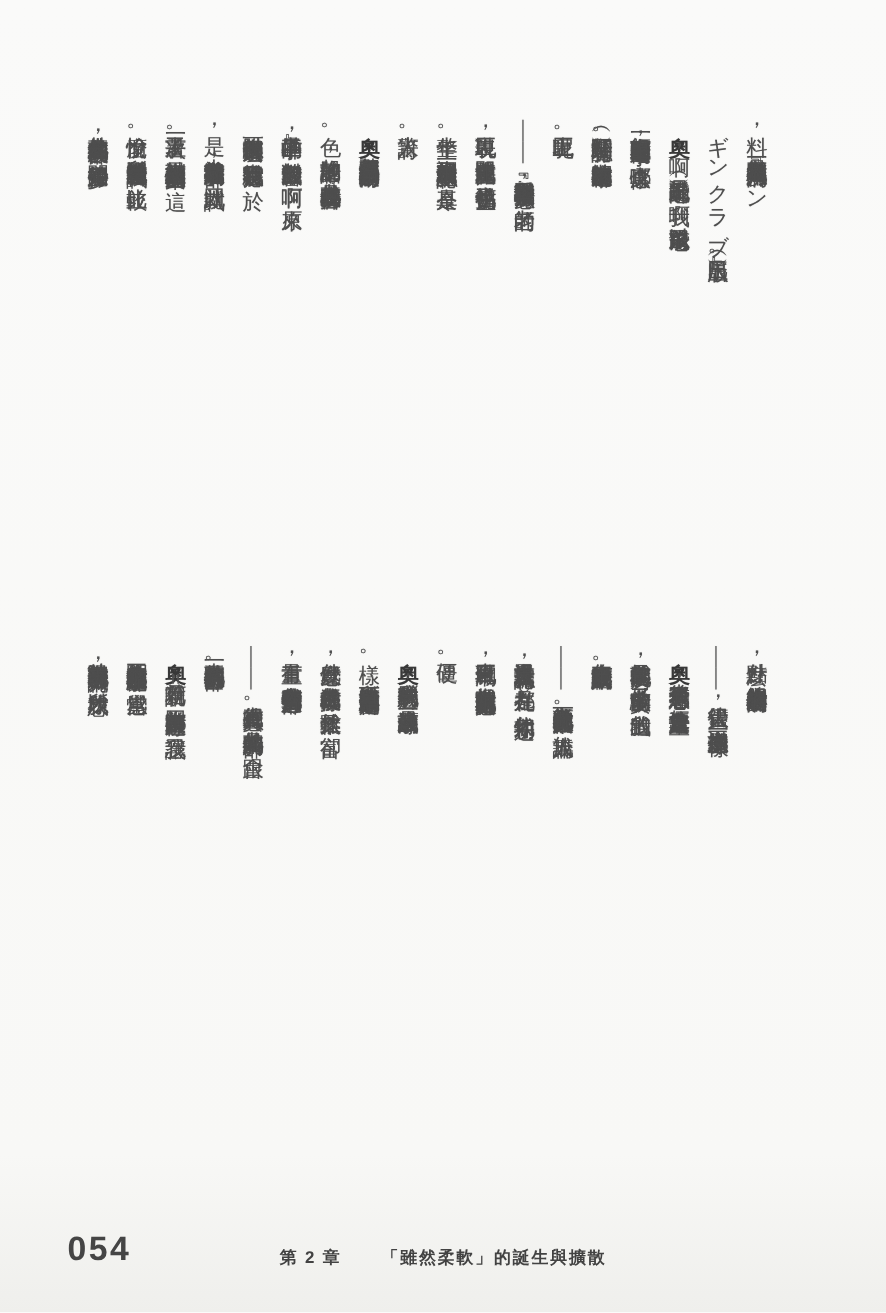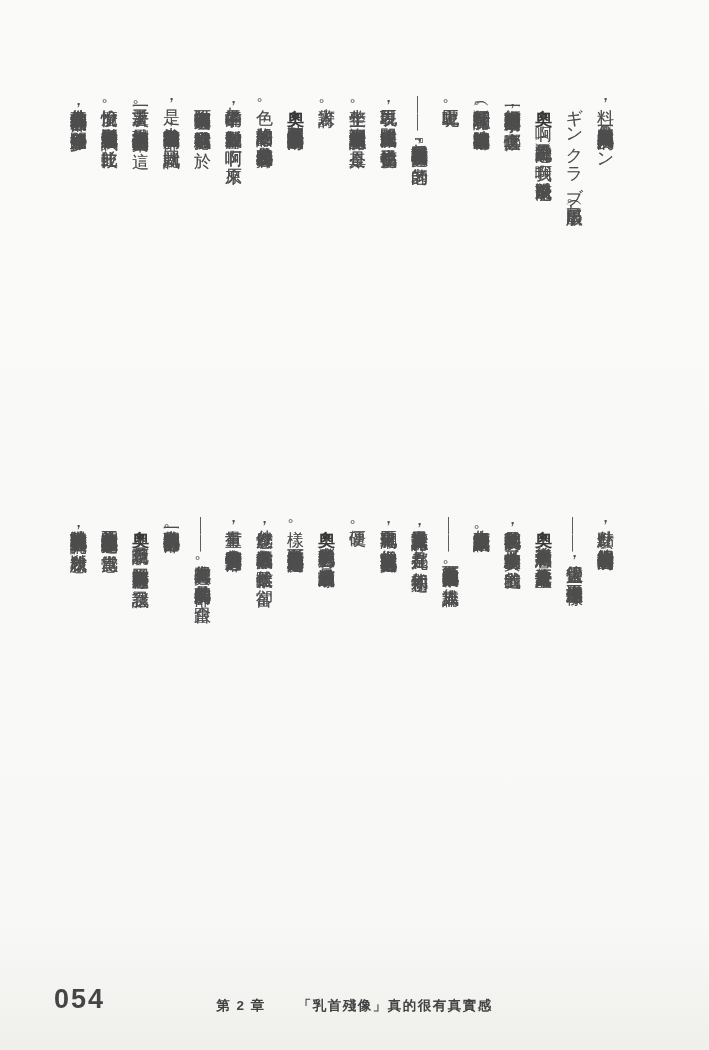--- a/index.html
+++ b/index.html
@@ -146,16 +146,16 @@
       <div class="col"><b class="spk">奧</b><span>就是說啊‼因為當時都沒有人這樣畫，讓我忍</span></div>
 
       <div class="col"><b class="spk"></b><span>不住納悶為什麼大家都不在乎這種細節呢？感覺當</span></div>
 
       <div class="col"><b class="spk"></b><span>時的漫畫對乳房表現好像都不太講究，所以我才想</span></div>
     </section>
 
   <div class="page-number">054</div>
 
   <div class="chapter-footer">
-    <span class="label">第 2 章</span><span>「乳首殘像」真的很有真實感</span>
+    <span class="label">第 2 章</span><span>「雖然柔軟」的誕生與擴散</span>
   </div>
 
 </div>
 
 </body></html>

